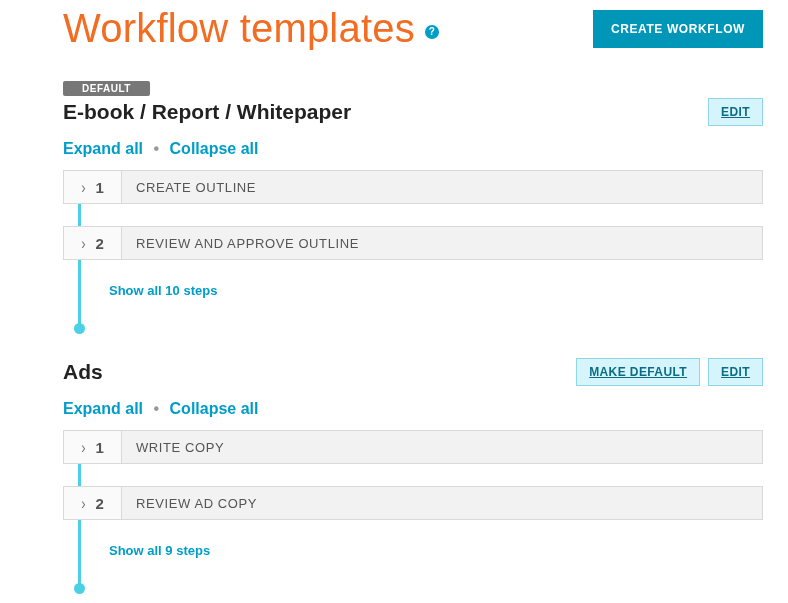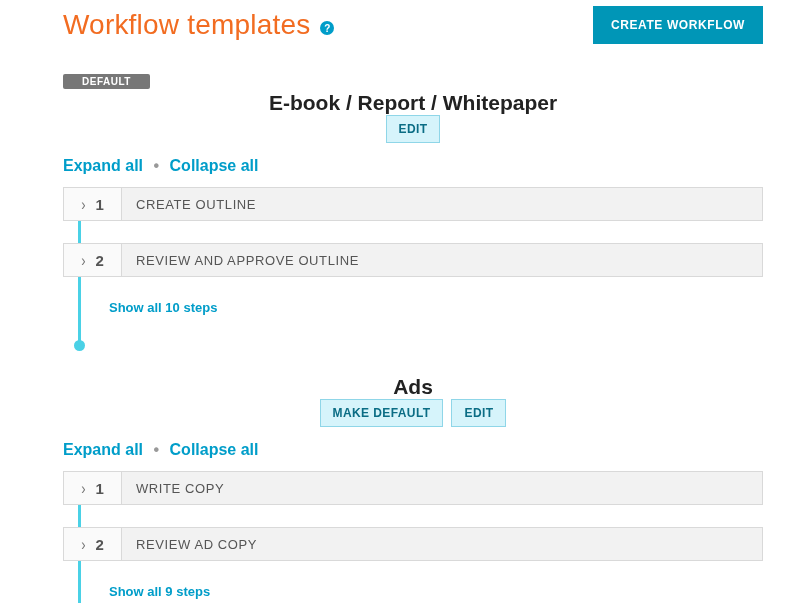--- a/index.html
+++ b/index.html
@@ -32,21 +32,21 @@
     align-items: center;
     justify-content: space-between;
     margin-bottom: 28px;
   }
   .title-wrap {
     display: flex;
     align-items: center;
     gap: 10px;
   }
   .page-title {
-    font-size: 28px;
+    font-size: 40px;
     font-weight: 300;
     color: var(--orange);
     margin: 0;
     letter-spacing: 0.2px;
   }
   .help-icon {
     width: 14px;
     height: 14px;
     border-radius: 50%;
     background: var(--teal);
@@ -79,41 +79,41 @@
     font-size: 10px;
     font-weight: 600;
     letter-spacing: 0.5px;
     padding: 2px 19px;
     border-radius: 2px;
   }
   .wf-header {
     display: flex;
     align-items: center;
     justify-content: space-between;
-    flex-direction: column;
   }
   .wf-name {
     font-size: 21px;
     font-weight: 600;
     color: #222;
     margin: 0;
   }
   .wf-actions {
     display: flex;
     gap: 8px;
   }
   .light-btn {
     background: var(--edit-bg);
     border: 1px solid var(--edit-border);
     color: #0b6d85;
     font-size: 12px;
     font-weight: 600;
     letter-spacing: 0.4px;
     padding: 6px 12px;
     cursor: pointer;
+    text-decoration: underline;
   }
   .links-row {
     margin: 14px 0 12px;
     font-size: 16px;
     font-weight: 600;
   }
   .ctrl-link {
     color: var(--teal);
     cursor: pointer;
   }

